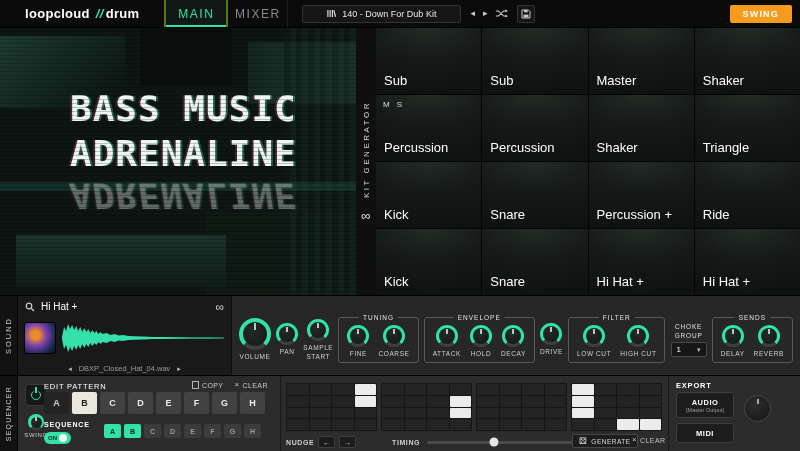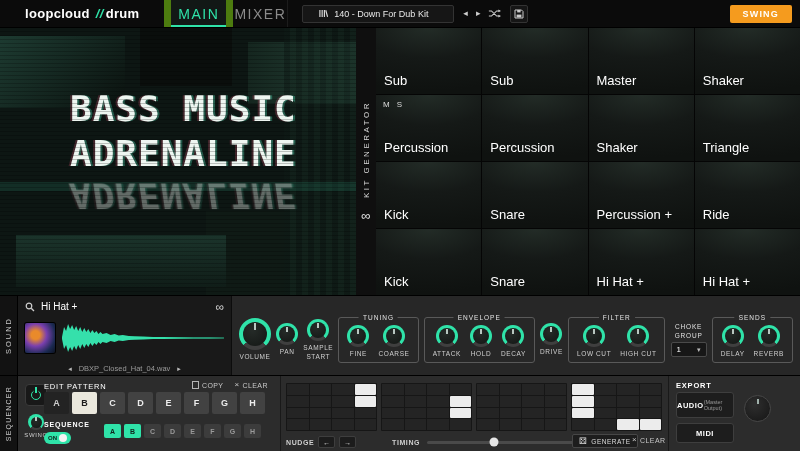--- a/index.html
+++ b/index.html
@@ -4,25 +4,25 @@
 <style>
   *{margin:0;padding:0;box-sizing:border-box}
   html,body{width:800px;height:451px;background:#111;overflow:hidden}
   body{font-family:"Liberation Sans",sans-serif}
   #app{position:relative;width:800px;height:451px;background:#272727;overflow:hidden}
 
   
   .topbar{position:absolute;left:0;top:0;width:800px;height:28px;background:#0b0b0b;display:flex;align-items:stretch;z-index:9;border-bottom:1px solid #000}
   .logo{display:flex;align-items:center;padding:0 25px;font-size:13px;font-weight:bold;color:#fff;letter-spacing:.3px}
   .logo .slashes{color:#2fe3a9;font-style:italic;margin:0 2px 0 6px;font-weight:bold}
-  .tab{width:62px;display:flex;align-items:center;justify-content:center;font-size:14px;letter-spacing:1.5px;color:#8a8a8a;cursor:pointer;border-left:7px solid #4d7c0f}
+  .tab{width:62px;display:flex;align-items:center;justify-content:center;font-size:12px;letter-spacing:1.5px;color:#8a8a8a;cursor:pointer;border-left:2px solid #4d7c0f}
   .tab.mixer{border-right:1px solid #1c1c1c}
   .tab.active{color:#2fe3a9;background:#121816;box-shadow:inset 0 -2px 0 #2fe3a9}
   .preset-wrap{display:flex;align-items:center;margin-left:14px;gap:9px}
-  .preset-box{display:flex;align-items:center;gap:6px;height:18px;min-width:152px;padding:0 16px;background:#161616;border:1px solid #333;border-radius:2px;color:#e8e8e8;font-size:9px;cursor:pointer}
+  .preset-box{display:flex;align-items:center;gap:6px;height:18px;min-width:152px;padding:0 24px;background:#161616;border:1px solid #333;border-radius:2px;color:#e8e8e8;font-size:9px;cursor:pointer}
   .transport{display:flex;align-items:center;gap:8px;color:#cfcfcf}
   .t-btn{font-size:9px;cursor:pointer;line-height:1}
   .save-box{width:18px;height:18px;border:1px solid #333;border-radius:2px;background:#161616;display:flex;align-items:center;justify-content:center;cursor:pointer}
   .store-btn{position:absolute;right:8px;top:5px;height:18px;padding:0 13px;background:#f59b1e;color:#fff;font-size:9px;font-weight:bold;letter-spacing:1.2px;border-radius:2px;display:flex;align-items:center;cursor:pointer}
 
   
   .artwork{position:absolute;left:0;top:28px;width:356px;height:267px;background:#0d1613;overflow:hidden}
   .gb{position:absolute}
   .gb1{left:0;top:8px;width:125px;height:72px;background:linear-gradient(135deg,#1d3b31,#0b120f)}
   .gb2{left:140px;top:0;width:92px;height:58px;background:#0a0e0c}
@@ -115,21 +115,21 @@
   .nudge{position:absolute;left:286px;top:60px;display:flex;align-items:center;gap:4px}
   .tiny-label{font-size:7px;color:#cfcfcf;letter-spacing:.6px;font-weight:bold}
   .nudge-btn{width:17px;height:12px;background:#1c1c1c;border:1px solid #3e3e3e;border-radius:2px;color:#ddd;font-size:7px;display:flex;align-items:center;justify-content:center;cursor:pointer}
   .timing{position:absolute;left:392px;top:60px;display:flex;align-items:center;gap:7px;height:12px}
   .t-track{width:148px;height:3px;background:#4a4a4a;border-radius:2px;position:relative;cursor:pointer}
   .t-thumb{position:absolute;top:50%;width:9px;height:9px;border-radius:50%;background:#e6e6e6;transform:translate(-50%,-50%);cursor:pointer}
   .gen-btn{position:absolute;left:572px;top:58px;height:14px;display:flex;align-items:center;gap:4px;padding:0 6px;background:#1d1d1d;border:1px solid #474747;border-radius:2px;font-size:6.5px;color:#ddd;letter-spacing:.5px;cursor:pointer}
   .gen-btn .dice{font-size:9px;color:#ddd;line-height:1}
   .stepclear{position:absolute;left:632px;top:60px}
   .export-label{position:absolute;left:676px;top:5px;font-size:7.5px;font-weight:bold;color:#fff;letter-spacing:.8px}
-  .audio-btn{position:absolute;left:676px;top:16px;width:58px;height:26px;background:#1d1d1d;border:1px solid #3e3e3e;border-radius:3px;display:flex;flex-direction:row;align-items:center;justify-content:center;cursor:pointer}
+  .audio-btn{position:absolute;left:676px;top:16px;width:58px;height:26px;background:#1d1d1d;border:1px solid #3e3e3e;border-radius:3px;display:flex;flex-direction:column;align-items:center;justify-content:center;cursor:pointer}
   .audio-btn .l1{font-size:7.5px;font-weight:bold;color:#fff;letter-spacing:.5px}
   .audio-btn .l2{font-size:5.5px;color:#9a9a9a}
   .midi-btn{position:absolute;left:676px;top:47px;width:58px;height:20px;background:#1d1d1d;border:1px solid #3e3e3e;border-radius:3px;display:flex;align-items:center;justify-content:center;font-size:7.5px;font-weight:bold;color:#fff;letter-spacing:.5px;cursor:pointer}
   .export-knob{position:absolute;left:744px;top:19px;width:27px;height:27px;border-radius:50%;background:radial-gradient(circle at 40% 35%,#2e2e2e,#151515);border:1px solid #464646;cursor:pointer}
   .export-knob::after{content:"";position:absolute;left:50%;top:3px;width:2px;height:5px;background:#9fb0aa;transform:translateX(-50%)}
 </style>
 </head>
 <body>
 
 <div id="app">

